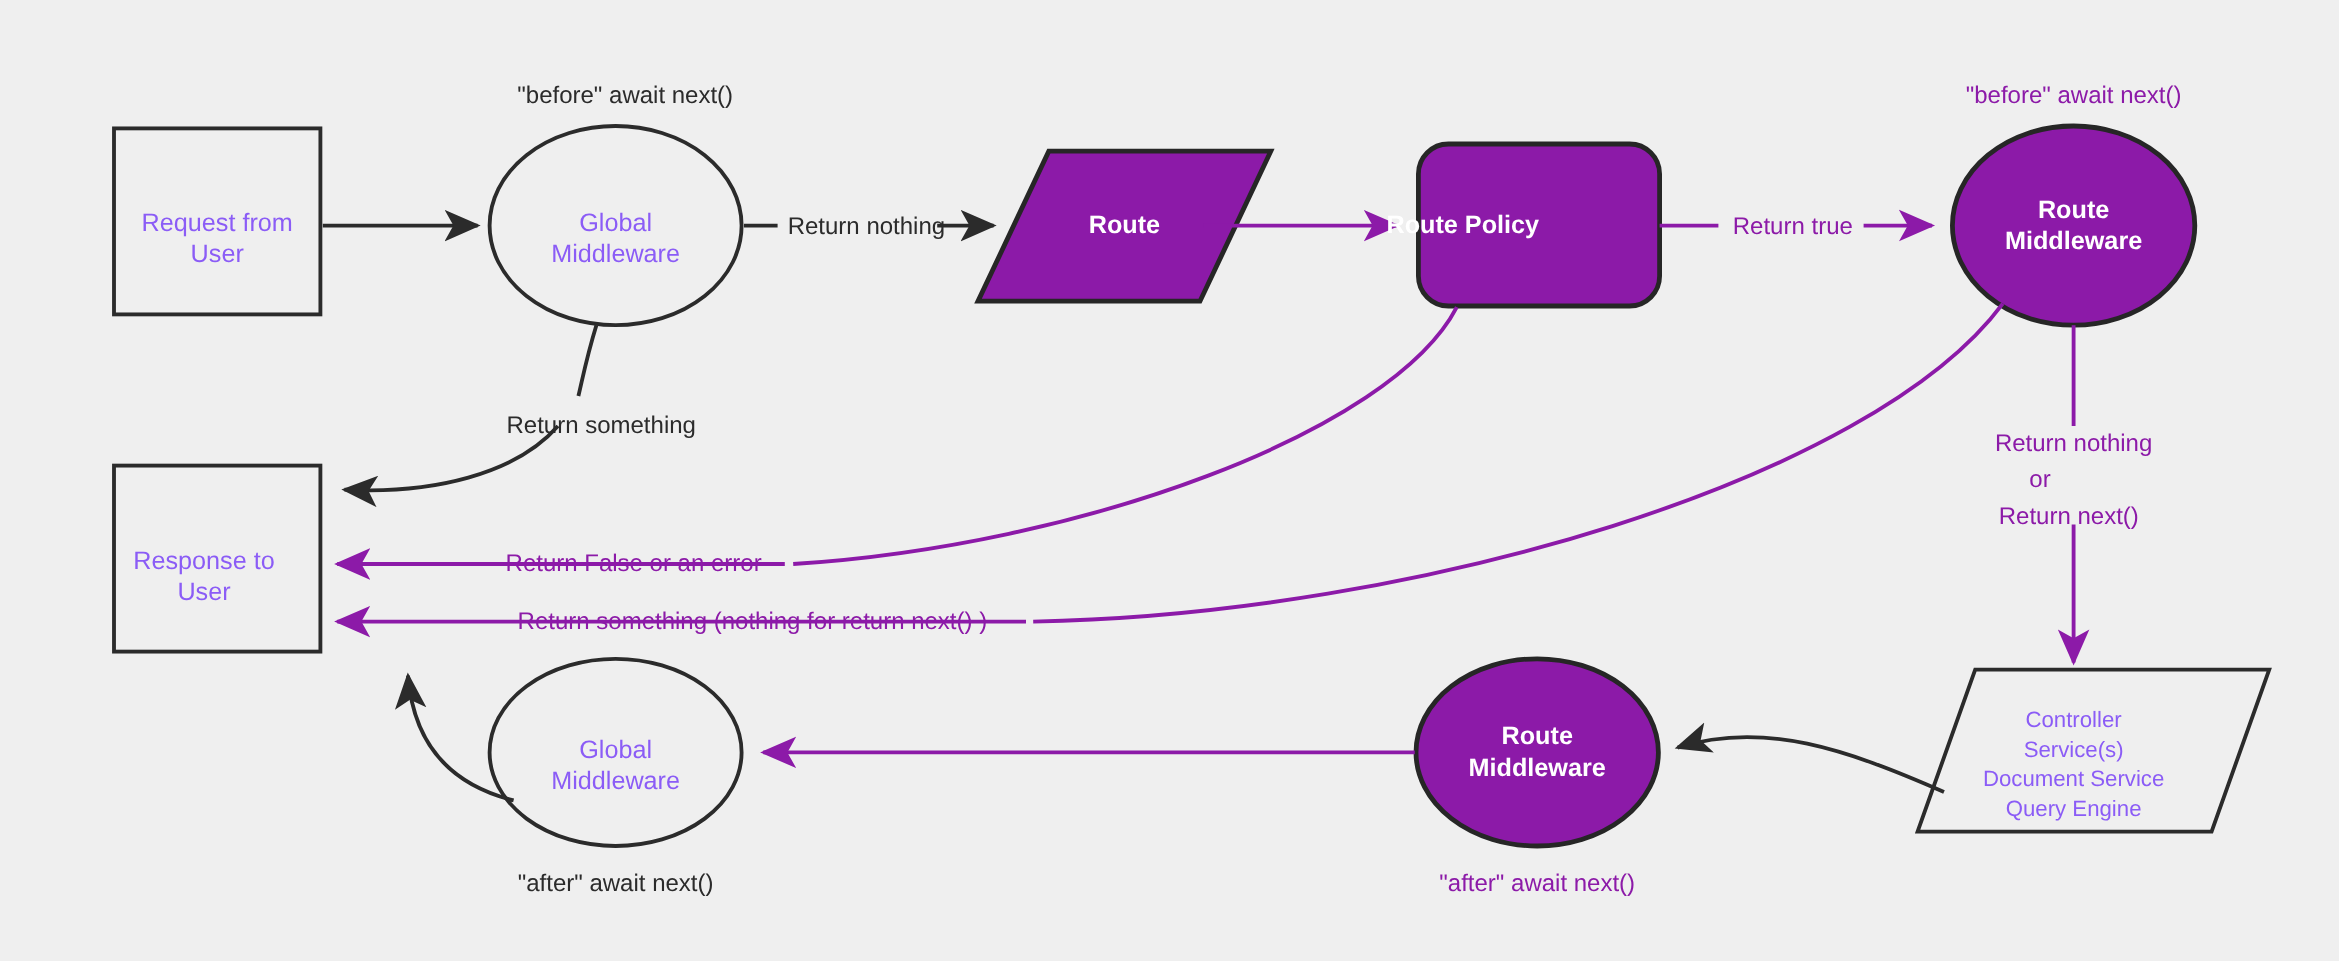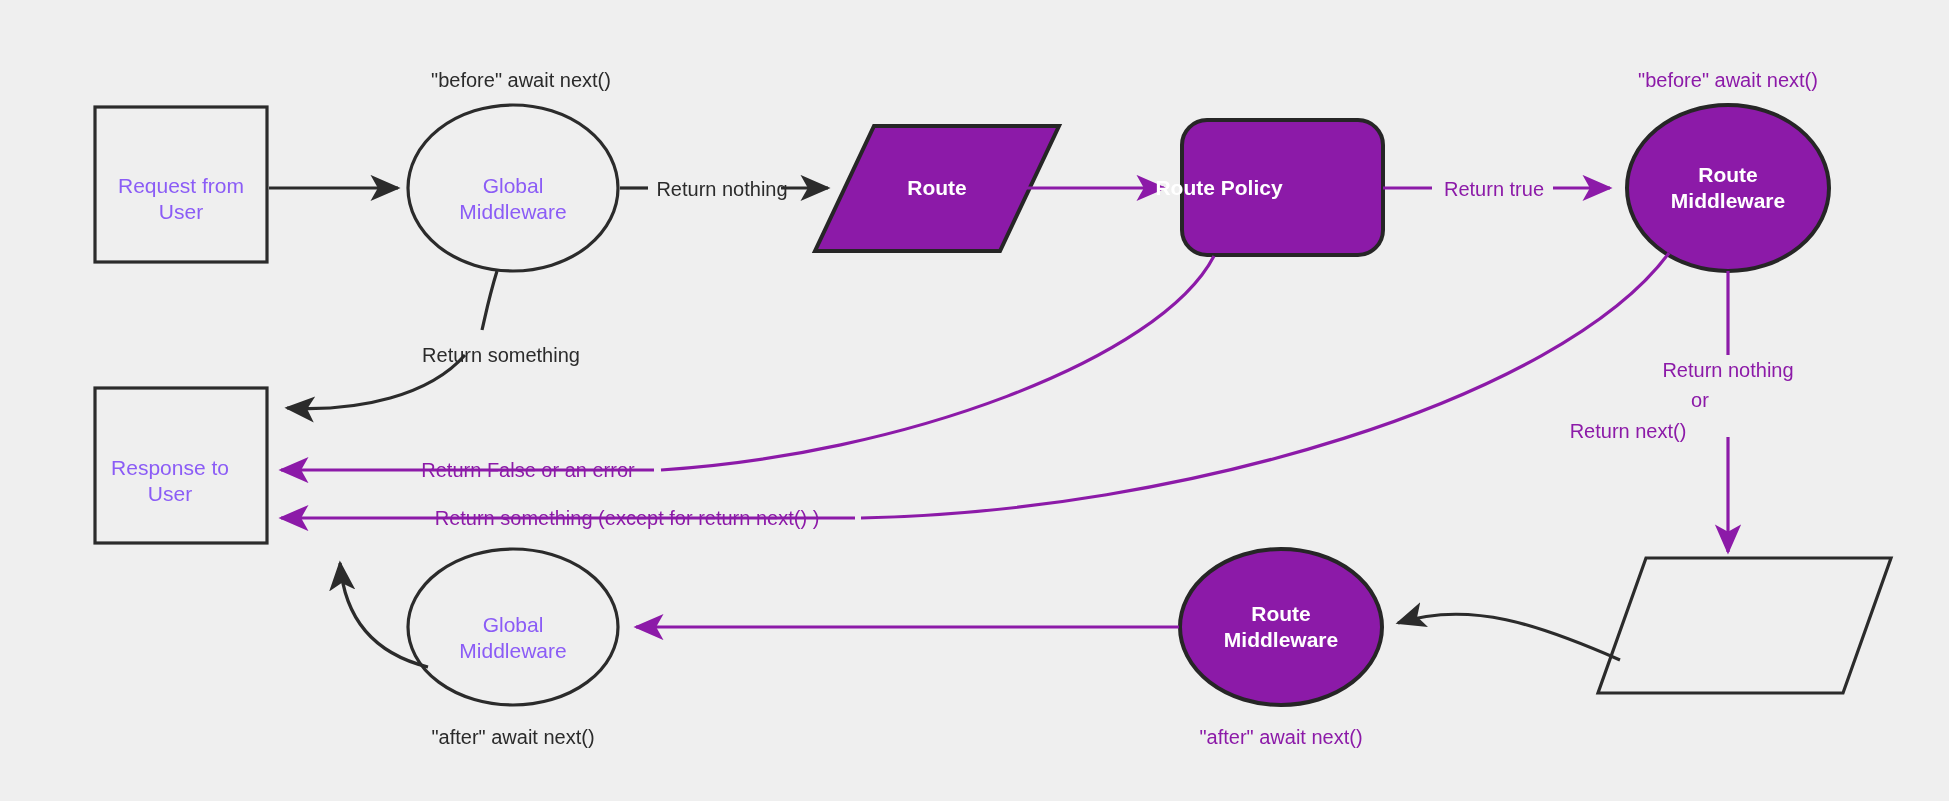--- a/index.html
+++ b/index.html
@@ -159,20 +159,24 @@
   <div class="lbl ctr node-text-dark" style="left:513px; top:188px;">Global
 Middleware</div>
 
   <div class="lbl ctr node-text-light" style="left:937px; top:188px;">Route</div>
 
   <div class="lbl ctr node-text-light" style="left:1219px; top:188px;">Route Policy</div>
 
   <div class="lbl ctr node-text-light" style="left:1728px; top:188px;">Route
 Middleware</div>
 
+  <div class="lbl ctr node-text-dark small-node-text" style="left:1728px; top:626px;">Controller
+Service(s)
+Document Service
+Query Engine</div>
 
   <div class="lbl ctr node-text-light" style="left:1281px; top:627px;">Route
 Middleware</div>
 
   <div class="lbl ctr node-text-dark" style="left:513px; top:627px;">Global
 Middleware</div>
 
   <div class="lbl ctr node-text-dark" style="left:170px; top:470px;">Response to
 User</div>
 
@@ -185,21 +189,21 @@
   <div class="lbl ctr edge-text-accent" style="left:1281px; top:737px;">"after" await next()</div>
 
   <div class="lbl ctr edge-text-dark" style="left:722px; top:189px;">Return nothing</div>
 
   <div class="lbl ctr edge-text-dark" style="left:501px; top:323px;margin-top:32px;">Return something</div>
 
   <div class="lbl ctr edge-text-accent" style="left:1494px; top:189px;text-align:center;">Return true</div>
 
   <div class="lbl ctr edge-text-accent" style="left:528px; top:470px;text-align:center;">Return False or an error</div>
 
-  <div class="lbl ctr edge-text-accent" style="left:627px; top:518px;">Return something (except for return next() )</div>
+  <div class="lbl ctr edge-text-accent" style="left:627px; top:518px;">Return something (nothing for return next() )</div>
 
   <div class="lbl ctr edge-text-accent" style="left:1728px; top:370px;">Return nothing</div>
 
   <div class="lbl ctr edge-text-accent" style="left:1700px; top:400px;">or</div>
 
-  <div class="lbl ctr edge-text-accent" style="left:1628px; top:431px;">Return next()</div>
+  <div class="lbl ctr edge-text-accent" style="left:1724px; top:431px;">Return next()</div>
 
 </div>
 
 </body></html>

